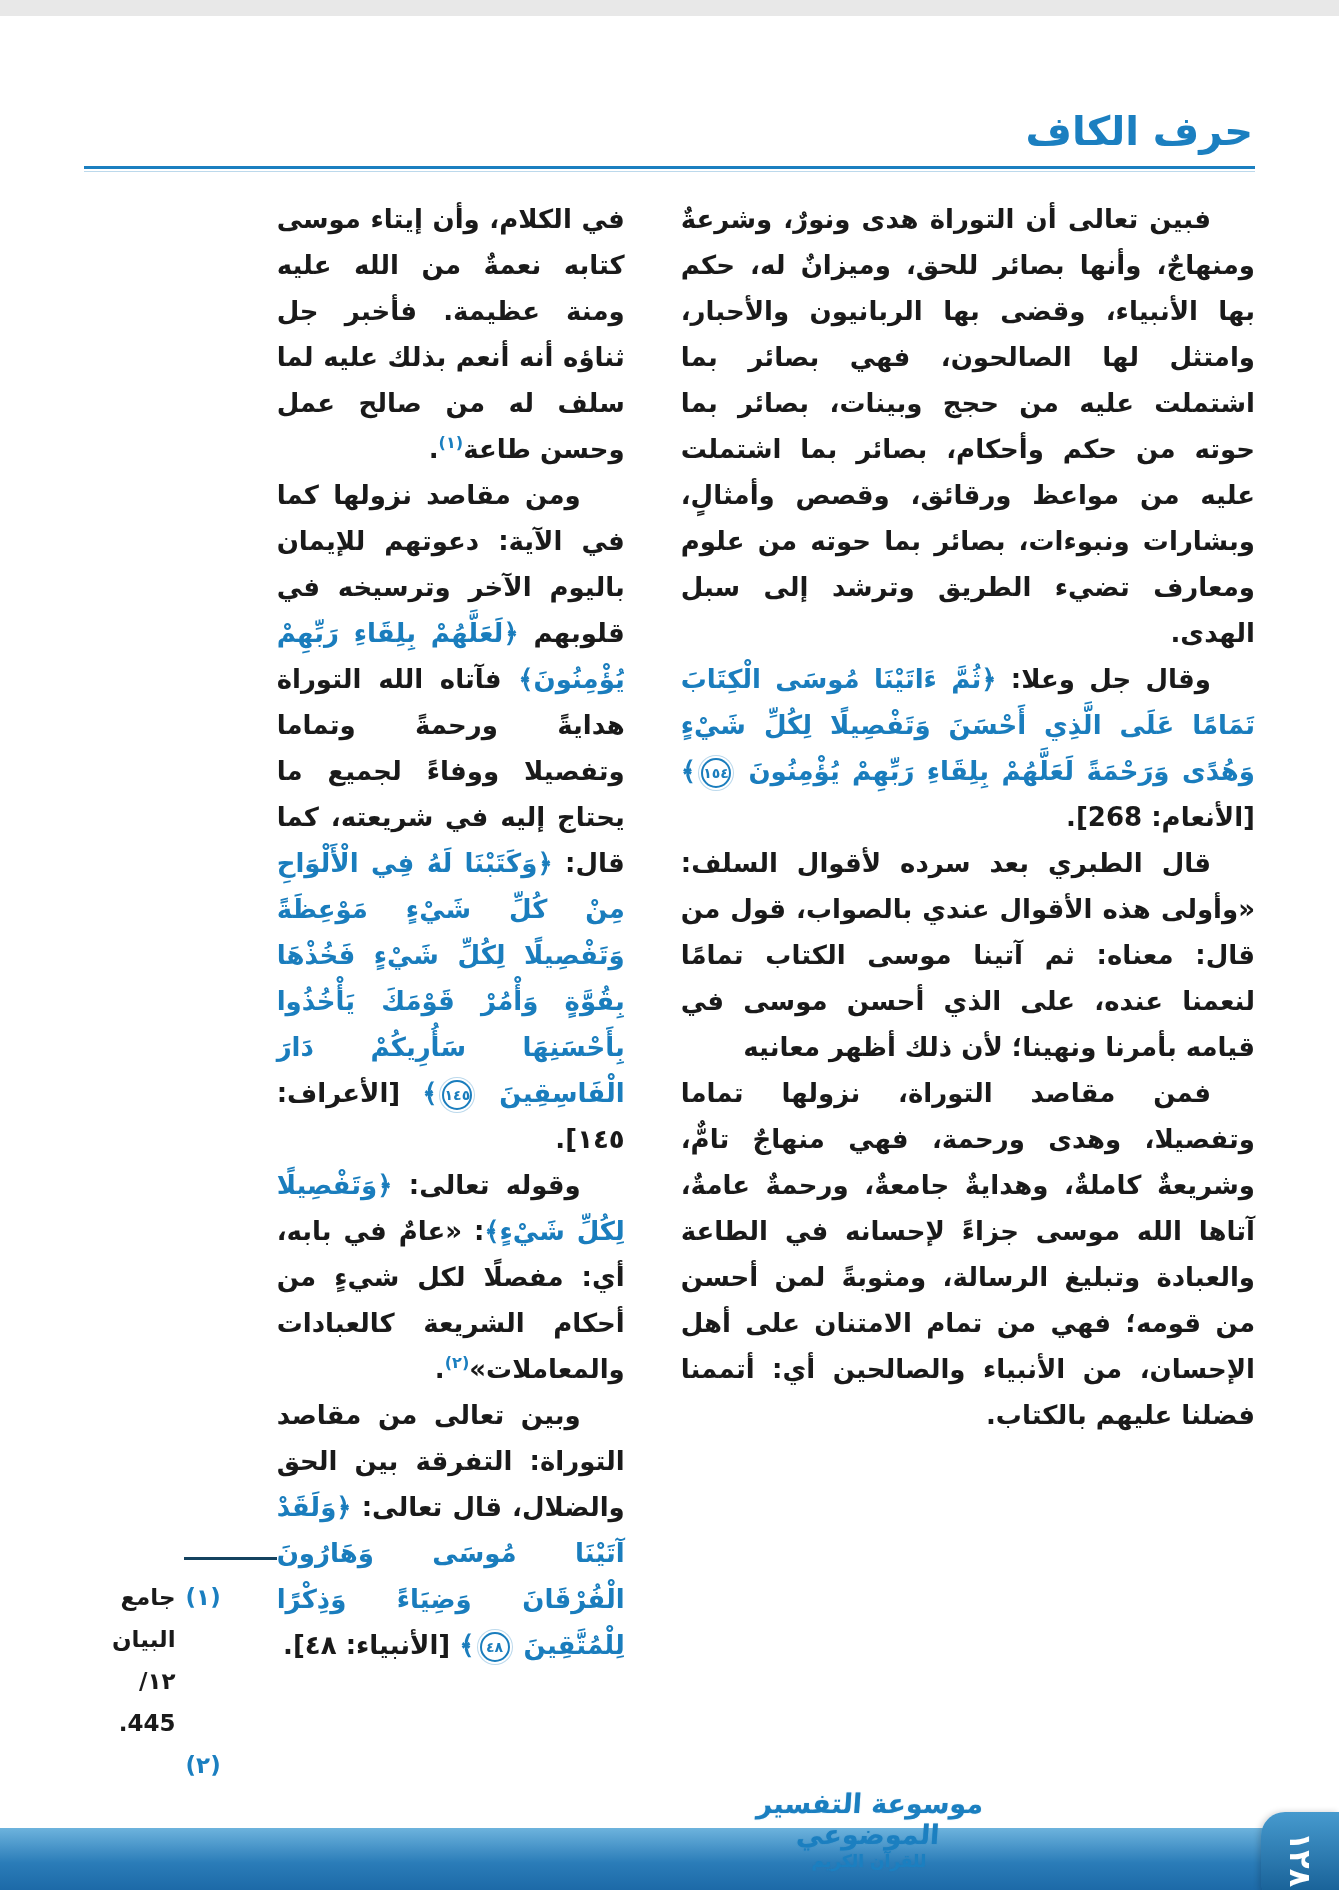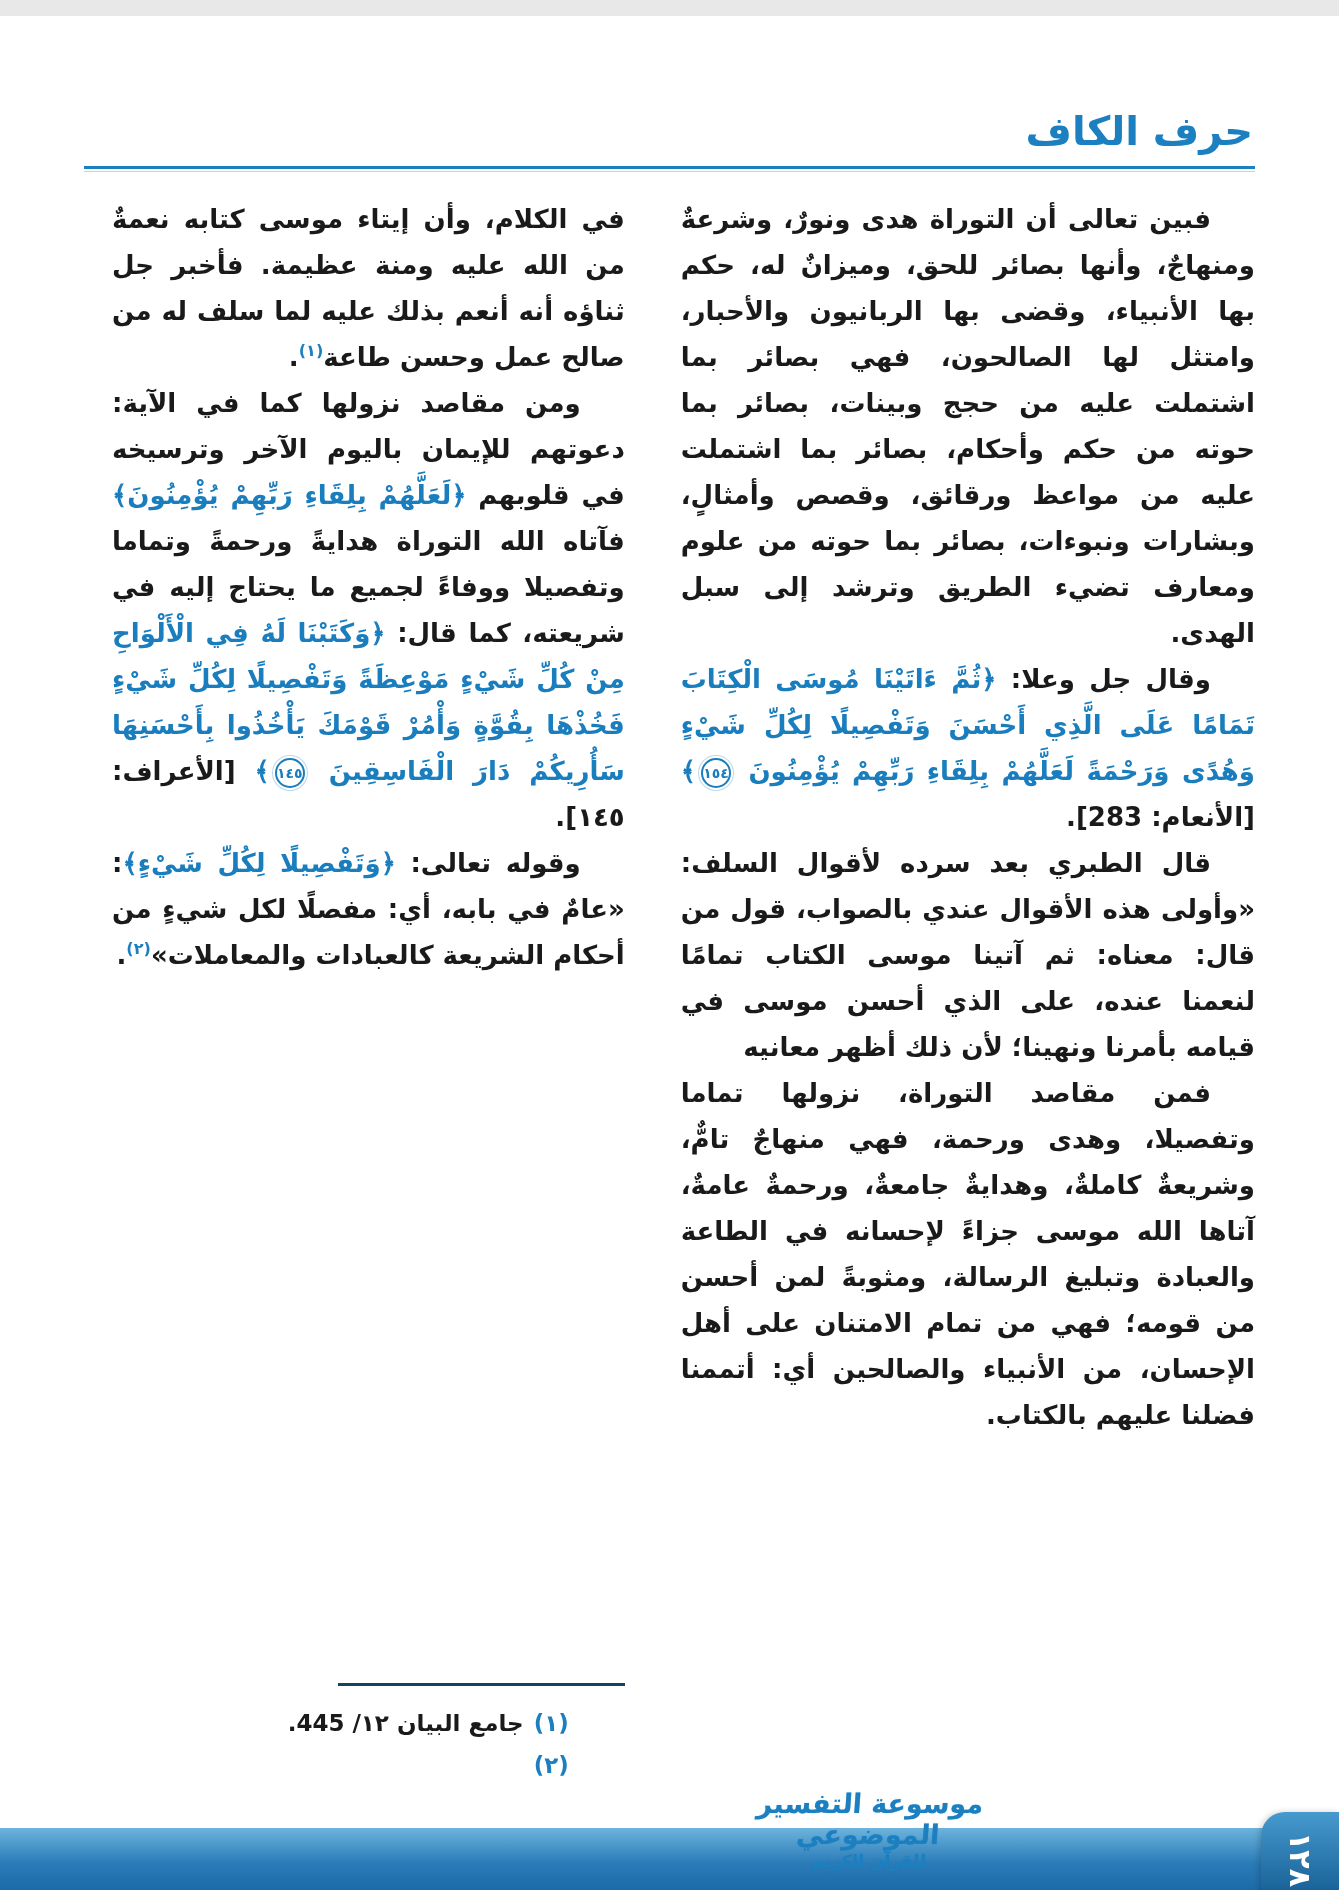--- a/index.html
+++ b/index.html
@@ -35,21 +35,21 @@
     content:"";position:absolute;left:0;right:0;top:5px;height:1px;
     background:#bcd9ec;
   }
   
   .content{
     position:absolute;top:180px;right:84px;left:112px;bottom:120px;
     display:flex;gap:56px;align-items:stretch;
   }
   .col{color:#1a1a1a;font-size:26px;line-height:46px;font-weight:700;}
   .col-right{flex:1.12;}
-  .col-left{flex:1;display:flex;flex-direction:column;}
+  .col-left{flex:1;display:flex;flex-direction:row;}
   .para{margin:0;text-align:justify;text-indent:44px;}
   .para.no-indent{text-indent:0;}
   .seg-n{color:#1a1a1a;}
   .seg-q{color:var(--quran);}
   .seg-fn{
     color:var(--accent);
     font-size:0.62em;
     vertical-align:super;
     line-height:0;
   }
@@ -104,30 +104,31 @@
 <body>
 
 <div class="page">
 
   <div class="header-title">حرف الكاف</div>
   <div class="header-rule"></div>
 
   <div class="content">
     <div class="col col-right">
         <p class="para"><span class="seg-n">فبين تعالى أن التوراة هدى ونورٌ، وشرعةٌ ومنهاجٌ، وأنها بصائر للحق، وميزانٌ له، حكم بها الأنبياء، وقضى بها الربانيون والأحبار، وامتثل لها الصالحون، فهي بصائر بما اشتملت عليه من حجج وبينات، بصائر بما حوته من حكم وأحكام، بصائر بما اشتملت عليه من مواعظ ورقائق، وقصص وأمثالٍ، وبشارات ونبوءات، بصائر بما حوته من علوم ومعارف تضيء الطريق وترشد إلى سبل الهدى.</span></p>
-        <p class="para"><span class="seg-n">وقال جل وعلا: </span><span class="seg-q">﴿ثُمَّ ءَاتَيْنَا مُوسَى الْكِتَابَ تَمَامًا عَلَى الَّذِي أَحْسَنَ وَتَفْصِيلًا لِكُلِّ شَيْءٍ وَهُدًى وَرَحْمَةً لَعَلَّهُمْ بِلِقَاءِ رَبِّهِمْ يُؤْمِنُونَ </span><span class="seg-a">١٥٤</span><span class="seg-q">﴾</span><span class="seg-n"> [الأنعام: 283].</span></p>
+        <p class="para"><span class="seg-n">وقال جل وعلا: </span><span class="seg-q">﴿ثُمَّ ءَاتَيْنَا مُوسَى الْكِتَابَ تَمَامًا عَلَى الَّذِي أَحْسَنَ وَتَفْصِيلًا لِكُلِّ شَيْءٍ وَهُدًى وَرَحْمَةً لَعَلَّهُمْ بِلِقَاءِ رَبِّهِمْ يُؤْمِنُونَ </span><span class="seg-a">١٥٤</span><span class="seg-q">﴾</span><span class="seg-n"> [الأنعام: 268].</span></p>
         <p class="para"><span class="seg-n">قال الطبري بعد سرده لأقوال السلف: «وأولى هذه الأقوال عندي بالصواب، قول من قال: معناه: ثم آتينا موسى الكتاب تمامًا لنعمنا عنده، على الذي أحسن موسى في قيامه بأمرنا ونهينا؛ لأن ذلك أظهر معانيه</span></p>
         <p class="para"><span class="seg-n">فمن مقاصد التوراة، نزولها تماما وتفصيلا، وهدى ورحمة، فهي منهاجٌ تامٌّ، وشريعةٌ كاملةٌ، وهدايةٌ جامعةٌ، ورحمةٌ عامةٌ، آتاها الله موسى جزاءً لإحسانه في الطاعة والعبادة وتبليغ الرسالة، ومثوبةً لمن أحسن من قومه؛ فهي من تمام الامتنان على أهل الإحسان، من الأنبياء والصالحين أي: أتممنا فضلنا عليهم بالكتاب.</span></p>
       </div>
 
     <div class="col col-left">
       <div>
           <p class="para no-indent"><span class="seg-n">في الكلام، وأن إيتاء موسى كتابه نعمةٌ من الله عليه ومنة عظيمة. فأخبر جل ثناؤه أنه أنعم بذلك عليه لما سلف له من صالح عمل وحسن طاعة</span><span class="seg-fn">(١)</span><span class="seg-n">.</span></p>
           <p class="para"><span class="seg-n">ومن مقاصد نزولها كما في الآية: دعوتهم للإيمان باليوم الآخر وترسيخه في قلوبهم </span><span class="seg-q">﴿لَعَلَّهُمْ بِلِقَاءِ رَبِّهِمْ يُؤْمِنُونَ﴾</span><span class="seg-n"> فآتاه الله التوراة هدايةً ورحمةً وتماما وتفصيلا ووفاءً لجميع ما يحتاج إليه في شريعته، كما قال: </span><span class="seg-q">﴿وَكَتَبْنَا لَهُ فِي الْأَلْوَاحِ مِنْ كُلِّ شَيْءٍ مَوْعِظَةً وَتَفْصِيلًا لِكُلِّ شَيْءٍ فَخُذْهَا بِقُوَّةٍ وَأْمُرْ قَوْمَكَ يَأْخُذُوا بِأَحْسَنِهَا سَأُرِيكُمْ دَارَ الْفَاسِقِينَ </span><span class="seg-a">١٤٥</span><span class="seg-q">﴾</span><span class="seg-n"> [الأعراف: ١٤٥].</span></p>
           <p class="para"><span class="seg-n">وقوله تعالى: </span><span class="seg-q">﴿وَتَفْصِيلًا لِكُلِّ شَيْءٍ﴾</span><span class="seg-n">: «عامٌ في بابه، أي: مفصلًا لكل شيءٍ من أحكام الشريعة كالعبادات والمعاملات»</span><span class="seg-fn">(٢)</span><span class="seg-n">.</span></p>
+          <p class="para"><span class="seg-n">وبين تعالى من مقاصد التوراة: التفرقة بين الحق والضلال، قال تعالى: </span><span class="seg-q">﴿وَلَقَدْ آتَيْنَا مُوسَى وَهَارُونَ الْفُرْقَانَ وَضِيَاءً وَذِكْرًا لِلْمُتَّقِينَ </span><span class="seg-a">٤٨</span><span class="seg-q">﴾</span><span class="seg-n"> [الأنبياء: ٤٨].</span></p>
         </div>
 
       <div class="footnotes">
         <div class="fn-rule"></div>
         <div class="footnote">
           <span class="fn-num">(١)</span>
           <span>جامع البيان ١٢/ 445.</span>
         </div>
         <div class="footnote">
           <span class="fn-num">(٢)</span>

